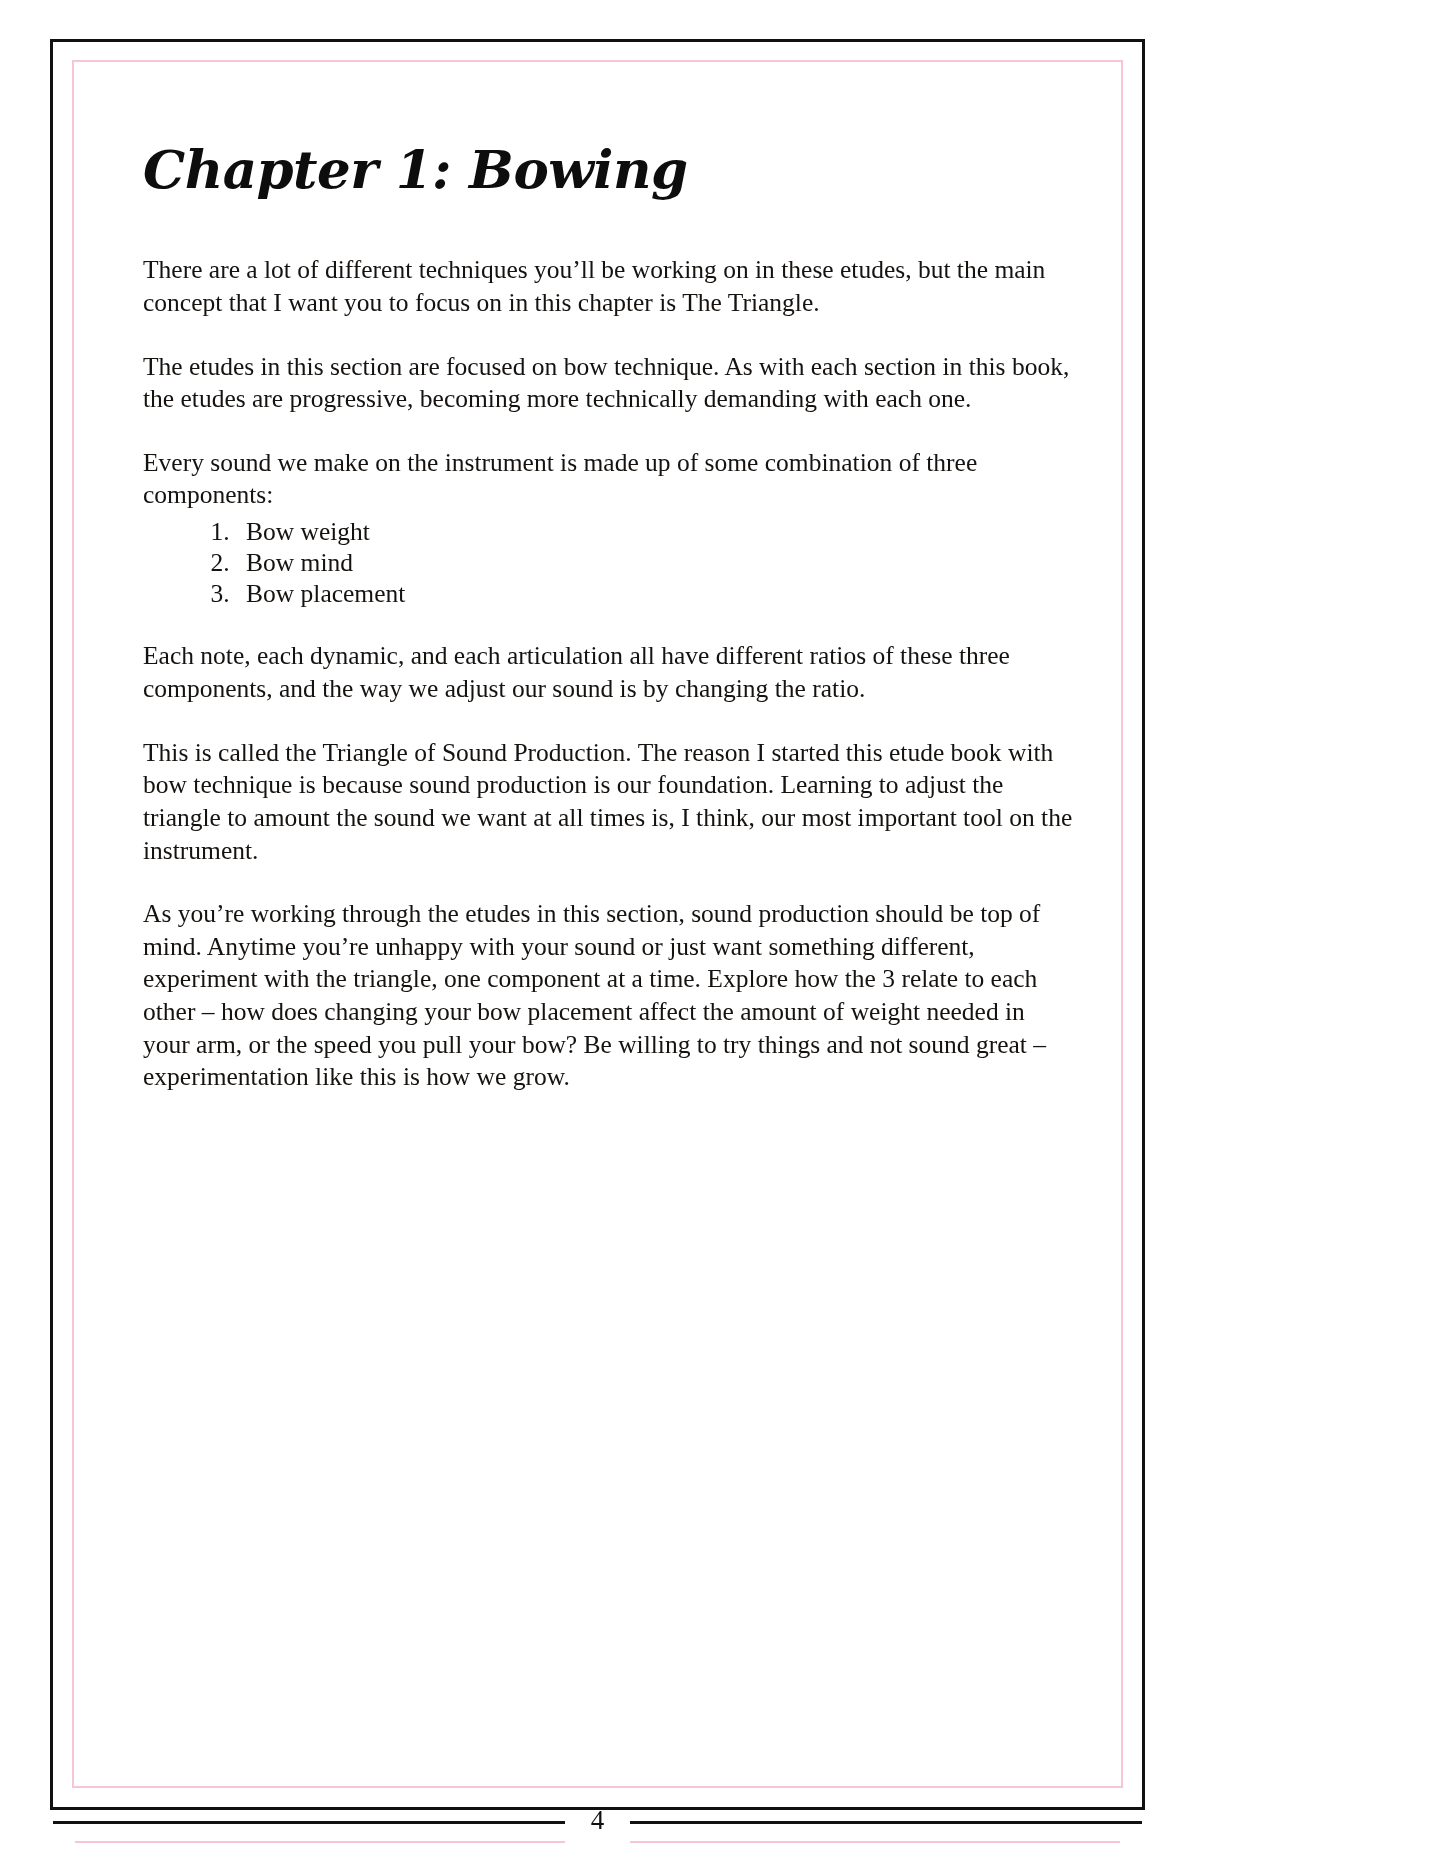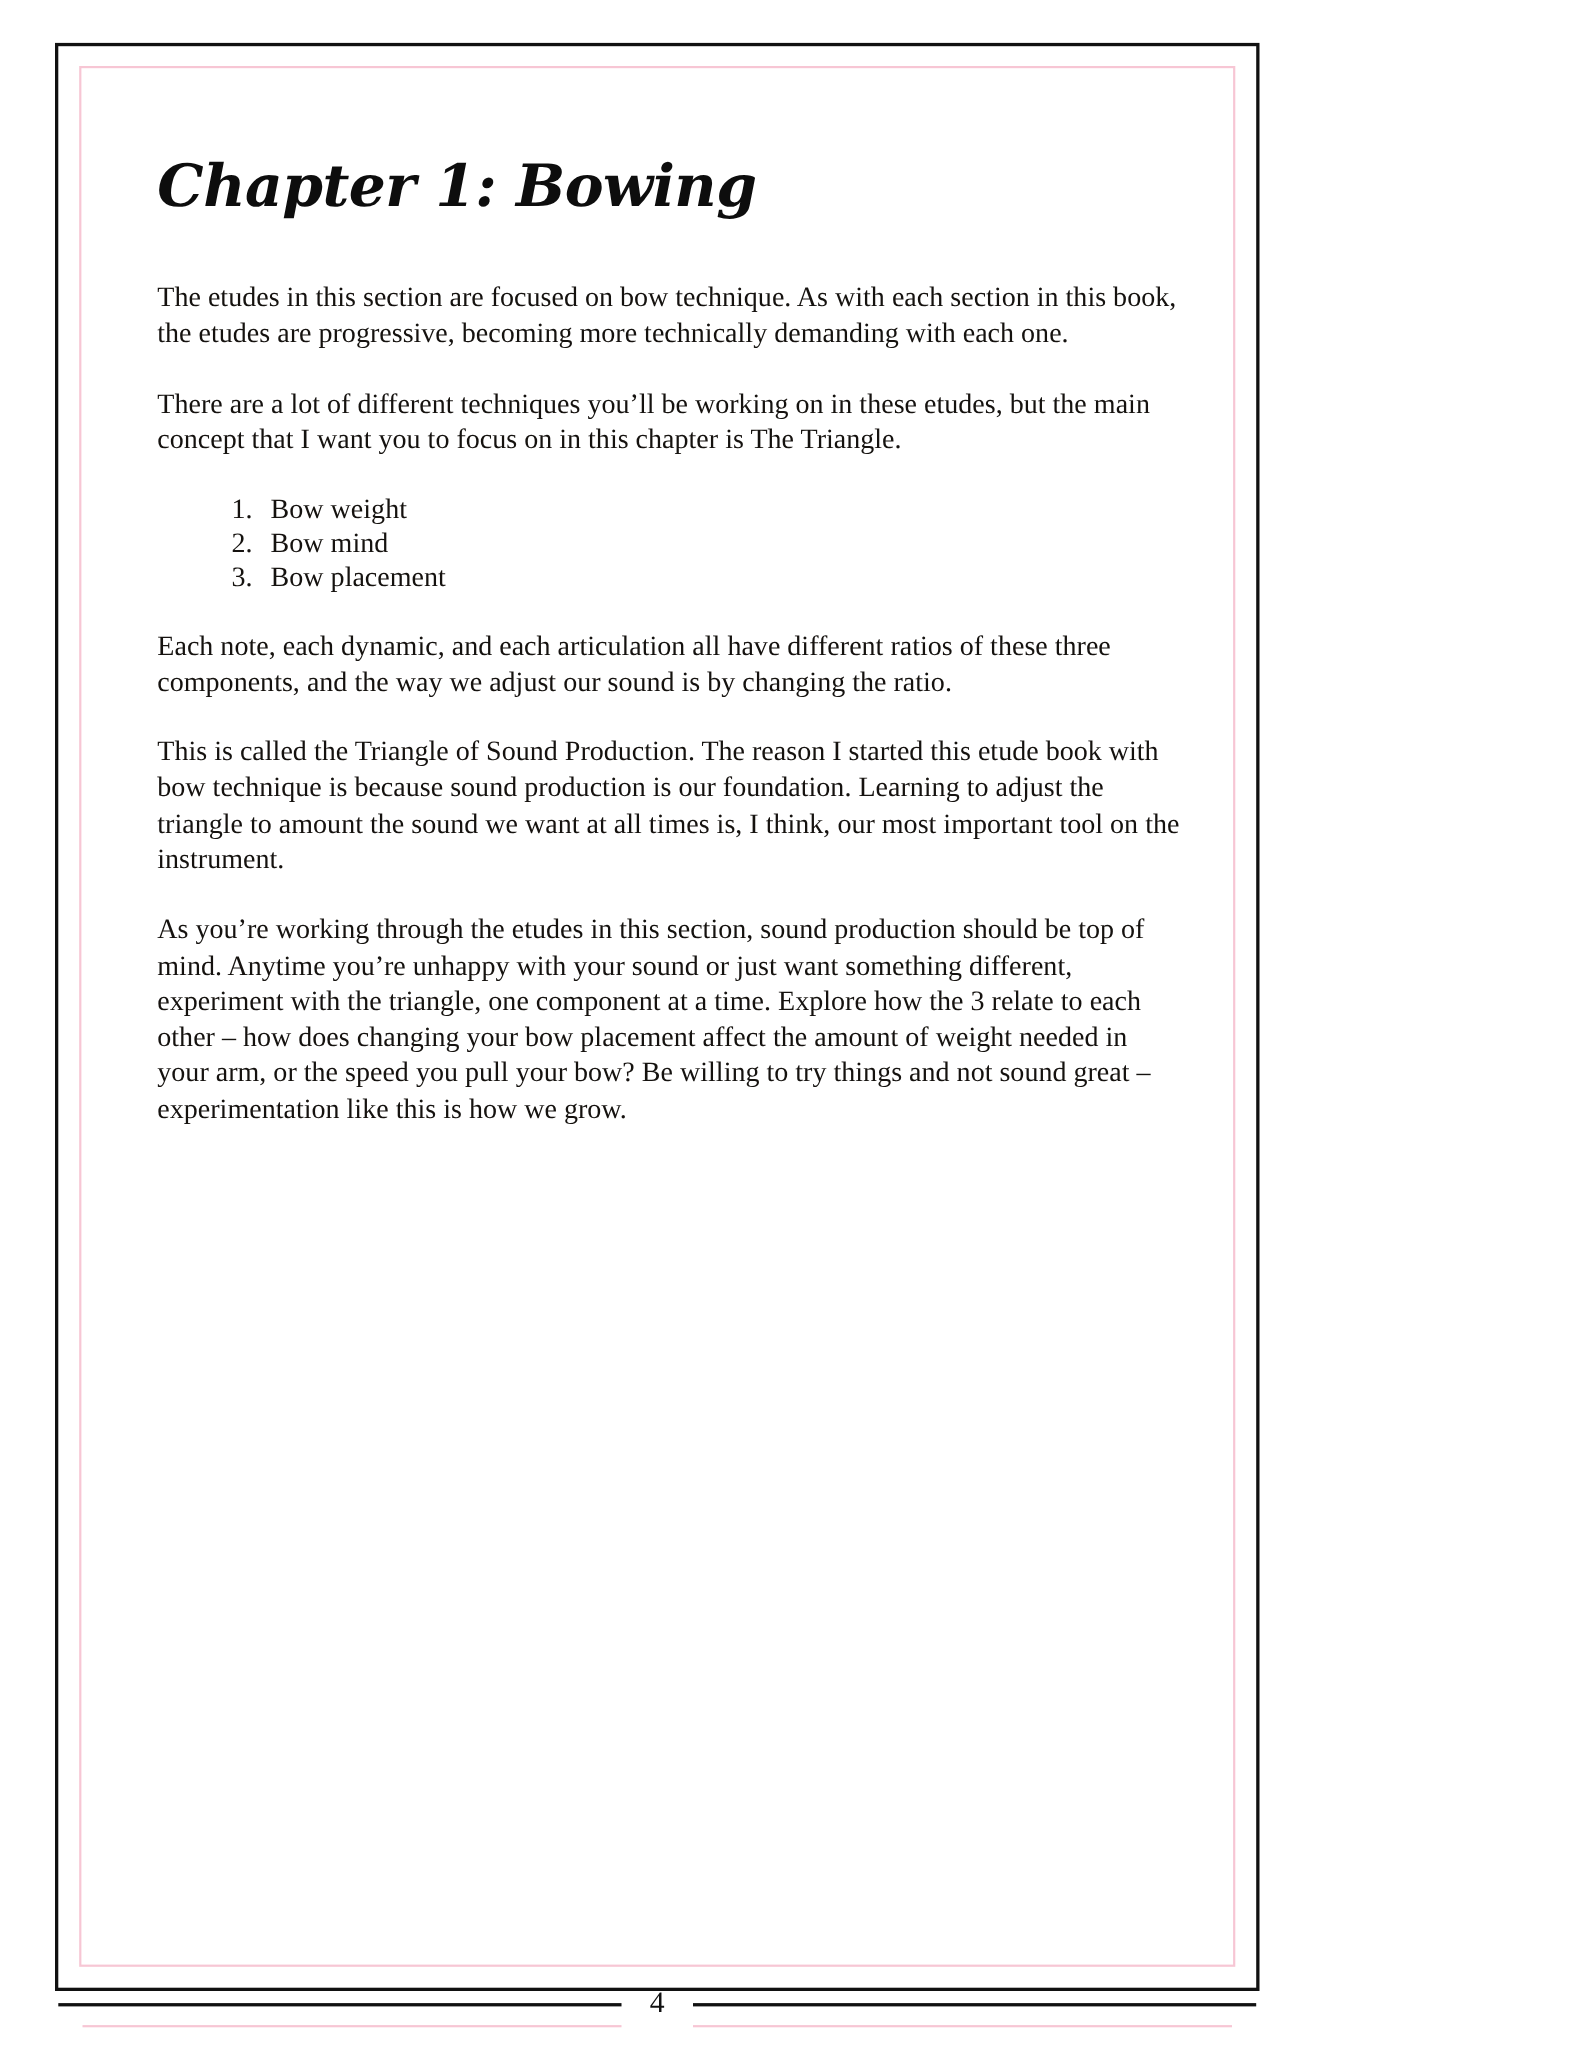--- a/index.html
+++ b/index.html
@@ -116,24 +116,25 @@
 
 <div class="page">
 
   <div class="outer-frame"></div>
   <div class="inner-frame"></div>
 
   <div class="content">
 
     <h1 class="chapter-title">Chapter 1: Bowing</h1>
 
+    <p class="body-text">There are a lot of different techniques you’ll be working on in these etudes, but the main concept that I want you to focus on in this chapter is The Triangle.</p>
+
     <p class="body-text">The etudes in this section are focused on bow technique. As with each section in this book, the etudes are progressive, becoming more technically demanding with each one.</p>
 
-    <p class="body-text">There are a lot of different techniques you’ll be working on in these etudes, but the main concept that I want you to focus on in this chapter is The Triangle.</p>
-
+    <p class="body-text tight">Every sound we make on the instrument is made up of some combination of three components:</p>
 
     <ol class="triangle-list">
       <li>Bow weight</li>
       <li>Bow mind</li>
       <li>Bow placement</li>
     </ol>
 
     <p class="body-text">Each note, each dynamic, and each articulation all have different ratios of these three components, and the way we adjust our sound is by changing the ratio.</p>
 
     <p class="body-text">This is called the Triangle of Sound Production. The reason I started this etude book with bow technique is because sound production is our foundation. Learning to adjust the triangle to amount the sound we want at all times is, I think, our most important tool on the instrument.</p>

